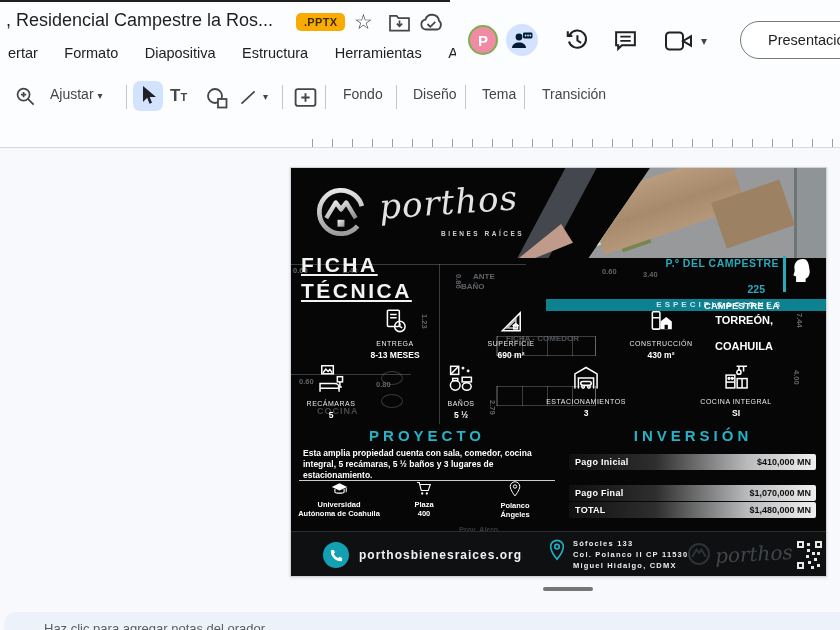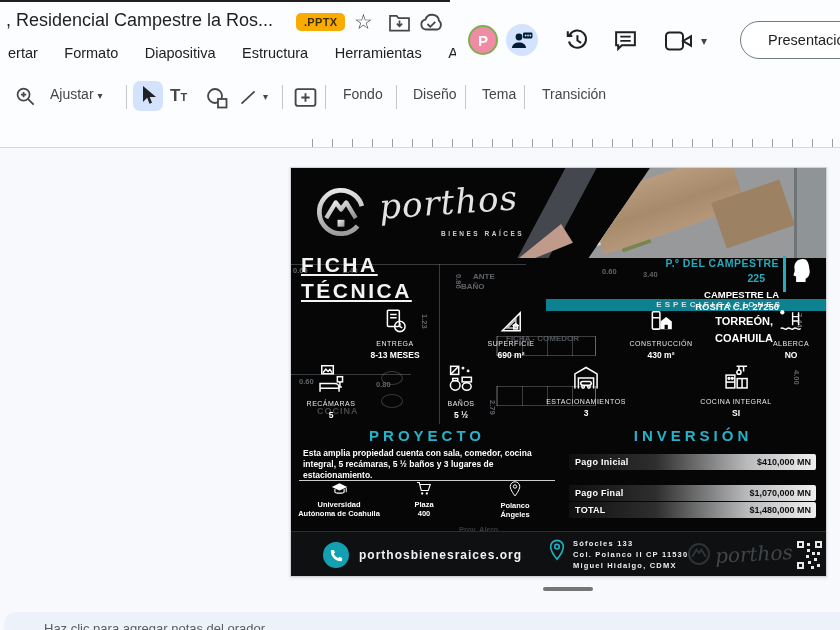--- a/index.html
+++ b/index.html
@@ -62,21 +62,21 @@
   #logo-circle { left:24px; top:18px; z-index:3; }
   #brand-script { left:88px; top:14px; z-index:3; font-family:"DejaVu Serif", serif; font-style:italic;
     font-size:34px; color:#e3e3e3; transform:rotate(-4deg); letter-spacing:1px; }
   #brand-tagline { left:150px; top:62px; z-index:3; font-size:6.5px; letter-spacing:2.5px; color:#cfcfcf; font-weight:bold; }
 
   #heading { left:10px; top:84px; z-index:3; color:#f3f3f3; font-weight:bold;
     font-size:21px; letter-spacing:2.5px; line-height:26px;text-decoration:underline; }
 
   #addr { left:250px; top:89px; width:238px; z-index:3; text-align:right; }
   .addr-street { font-size:10.5px; font-weight:bold; color:#2aa9ba; letter-spacing:.5px; }
-  .addr-num { font-size:10.5px; font-weight:bold; color:#2aa9ba; margin-top:3px; padding-right:14px; }
+  .addr-num { font-size:10.5px; font-weight:bold; color:#2aa9ba; margin-top:14px; padding-right:14px; }
   .addr-col { font-size:9.5px; font-weight:bold; color:#fff; line-height:12px; margin-top:5px; position:relative; z-index:4; }
   .addr-city { font-size:11px; font-weight:bold; color:#fff; margin-top:2px; padding-right:6px; }
   #spec-band { left:255px; top:131px; width:282px; height:12px; background:#0e8191; z-index:3;
     text-align:right; padding-right:45px; font-size:8px; font-weight:bold; letter-spacing:3px;
     color:rgba(255,255,255,.78); line-height:12px; }
   #addr-bar { left:492px; top:88px; width:3px; height:36px; background:#2aa9ba; z-index:3; }
   #profile-ic { left:500px; top:90px; z-index:3; }
 
   .spec { z-index:3; width:90px; text-align:center; }
   .spec svg { display:inline-block; }
@@ -271,24 +271,23 @@
         <div>FICHA</div>
         <div>TÉCNICA</div>
       </div>
 
       <div id="spec-band" class="abs">ESPECIFICACIONES</div>
       <div id="addr" class="abs">
         <div class="addr-street">P.º DEL CAMPESTRE</div>
         <div class="addr-num">225</div>
         <div class="addr-col">
           <div>CAMPESTRE LA</div>
-          <div>ROSITA C.P. 27250</div>
         </div>
         <div class="addr-city">TORREÓN,</div>
-        <div class="addr-city" style="margin-top:5px">COAHUILA</div>
+        <div class="addr-city" style="margin-top:14px">COAHUILA</div>
       </div>
       <div id="addr-bar" class="abs"></div>
       <svg id="profile-ic" class="abs" width="24" height="32" viewBox="0 0 24 32">
         <path d="M12 1C5.5 1 2.5 6 3.6 11.5c.5 2.5-1.1 4.4-1.1 6l2.6.9v5.5h9.5v-3.2c3.5-1.6 4.6-5.4 3.9-9C17.8 6 17 1 12 1Z" fill="#fff"></path>
       </svg>
 
       <div class="abs spec" style="left:59px;top:140px">
         <svg width="26" height="26" viewBox="0 0 24 24">
           <g fill="none" stroke="#fff" stroke-width="1.4">
             <rect x="5" y="2" width="11" height="15" rx="1"></rect>
@@ -316,31 +315,20 @@
         <svg width="26" height="26" viewBox="0 0 24 24">
           <g fill="none" stroke="#fff" stroke-width="1.4">
             <rect x="4" y="3.5" width="7" height="16" rx="1"></rect>
               <path d="M4 9h7"></path>
           </g>
           <path d="M11.5 12.5l5.3-4.2 5.2 4.2v7h-10.5z" fill="#fff"></path>
           <rect x="15.3" y="15.5" width="3" height="4" fill="#060607"></rect>
         </svg>
         <div class="spec-label">CONSTRUCCIÓN</div>
         <div class="spec-value">430 m²</div>
-      </div>
-      <div class="abs spec" style="left:455px;top:140px">
-        <svg width="26" height="26" viewBox="0 0 24 24">
-          <g fill="none" stroke="#fff" stroke-width="1.3">
-            <path d="M4 2v4M2 4h4M2.6 2.6l2.8 2.8M5.4 2.6L2.6 5.4"></path>
-            <path d="M13.5 4v12M19 4v12M13.5 8h5.5M13.5 12h5.5"></path>
-            <path d="M2.5 19c2-2.2 4 2.2 6 0s4 2.2 6 0 4 2.2 6.5 0"></path>
-          </g>
-        </svg>
-        <div class="spec-label">ALBERCA</div>
-        <div class="spec-value">NO</div>
       </div>
 
       <div class="abs spec" style="left:-5px;top:196px">
         <svg width="28" height="30" viewBox="0 0 24 26">
           <g fill="none" stroke="#fff" stroke-width="1.3">
             <rect x="4" y="1.5" width="10" height="7"></rect>
               <path d="M5 7.5l2.5-3 2 2 1.5-1.8 2 2.8"></path>
             <path d="M2.5 24v-7h12.5a4 3.2 0 0 1 4 3.2V24"></path>
               <path d="M2.5 21h16.5"></path>
             <rect x="17.5" y="11" width="4.5" height="4.5"></rect>

